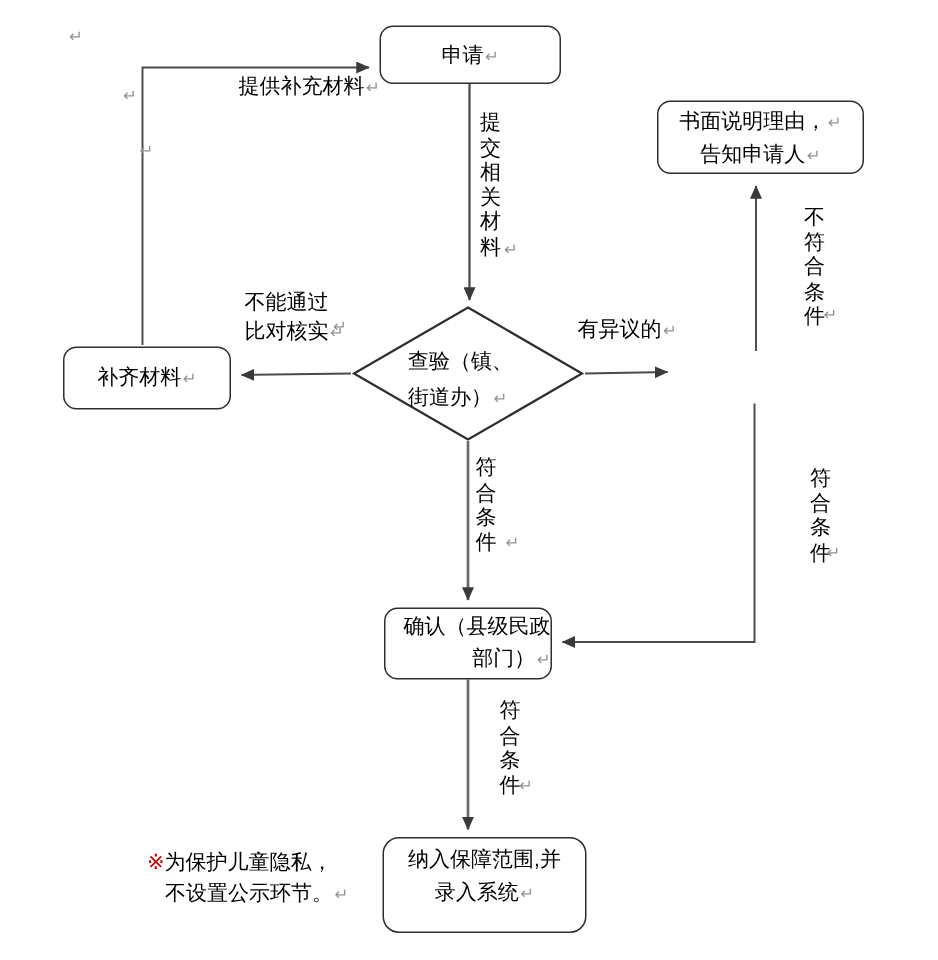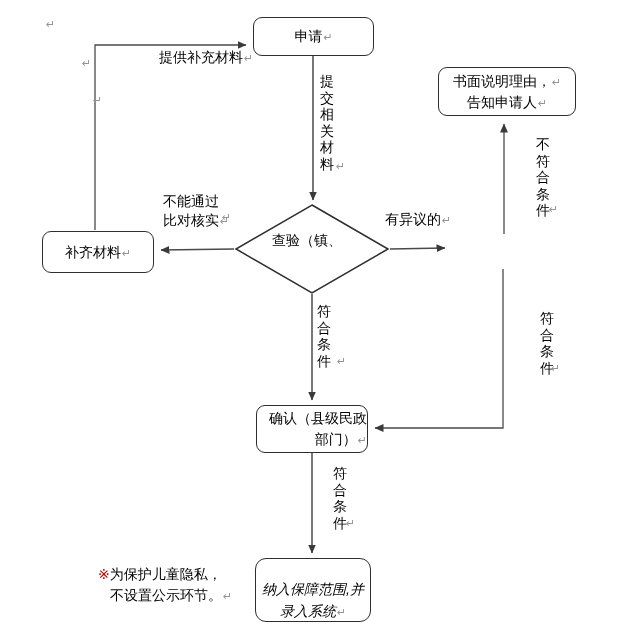--- a/index.html
+++ b/index.html
@@ -65,27 +65,28 @@
   <div class="node rounded" style="left:42px;top:231px;width:112px;height:42px;">
     <div><span>补齐材料</span><span class="pilcrow">↵</span></div>
   </div>
 
 
   <div class="node rounded" style="left:256px;top:405px;width:112px;height:48px;align-items:flex-end;padding-left:8px;text-align:left;line-height:21px;">
     <div><span>确认（县级民政</span></div>
     <div><span>部门）</span><span class="pilcrow">↵</span></div>
   </div>
 
-  <div class="node rounded" style="left:255px;top:558px;width:116px;height:64px;justify-content:flex-start;padding-top:19px;line-height:22px;border-radius:11px;font-style:italic;">
+  <div class="node rounded" style="left:255px;top:558px;width:136px;height:64px;justify-content:flex-start;padding-top:2px;line-height:22px;border-radius:11px;">
     <div><span>纳入保障范围,并</span></div>
     <div><span>录入系统</span><span class="pilcrow">↵</span></div>
   </div>
 
   <div class="label" style="left:272px;top:228px;line-height:24px;">
     <div><span>查验（镇、</span></div>
+    <div><span>街道办）</span><span class="pilcrow">↵</span></div>
   </div>
 
   <div class="label" style="left:120px;top:48px;margin-left:39px;"><span>提供补充材料</span><span class="pilcrow">↵</span></div>
 
   <div class="vtext" style="left:320px;top:73px;">提交相关材料</div>
 
   <div class="label" style="left:163px;top:192px;line-height:19px;">
     <div><span>不能通过</span></div>
     <div><span>比对核实</span><span class="pilcrow">↵</span></div>
   </div>

